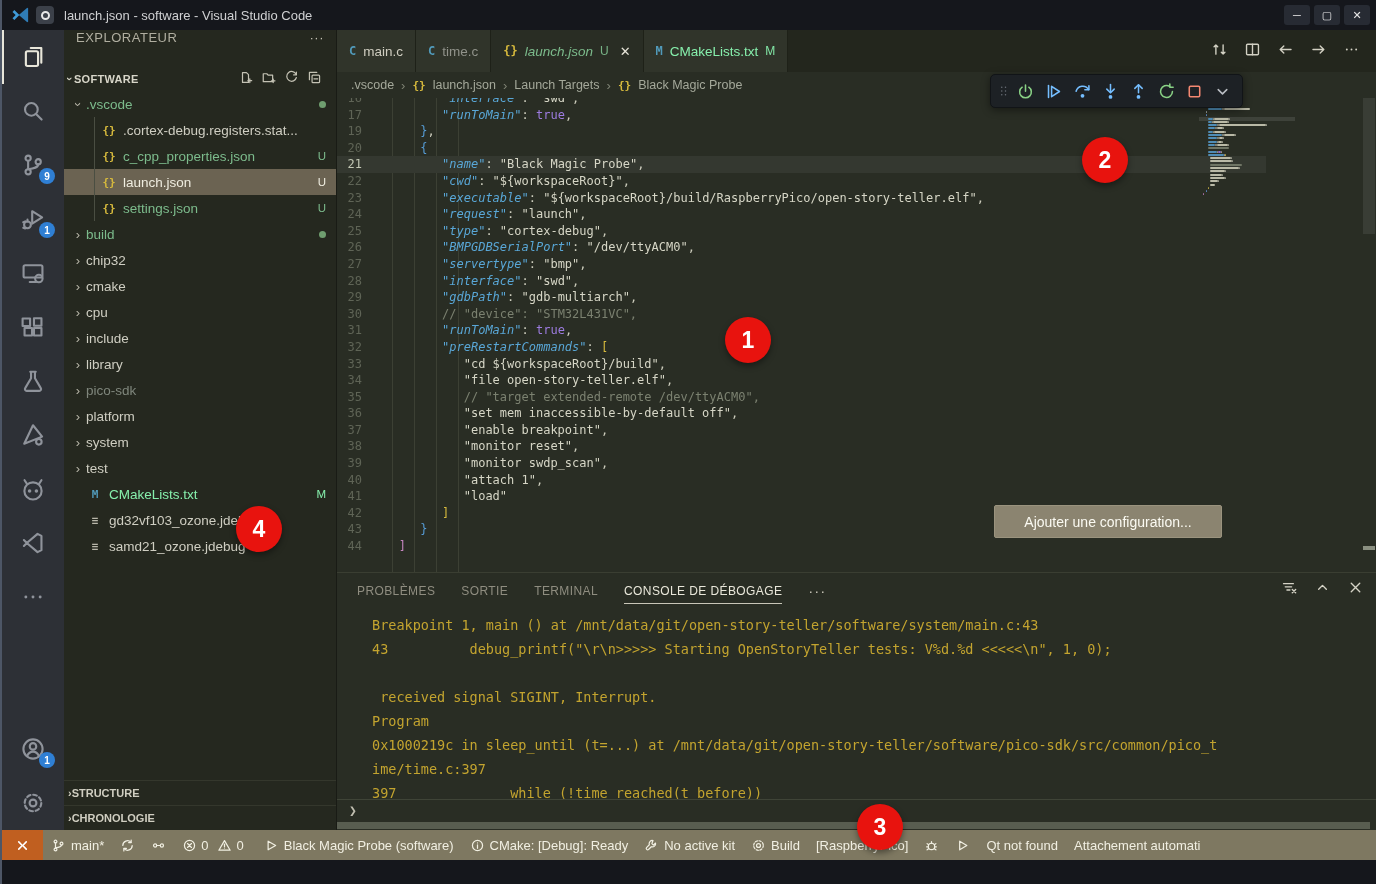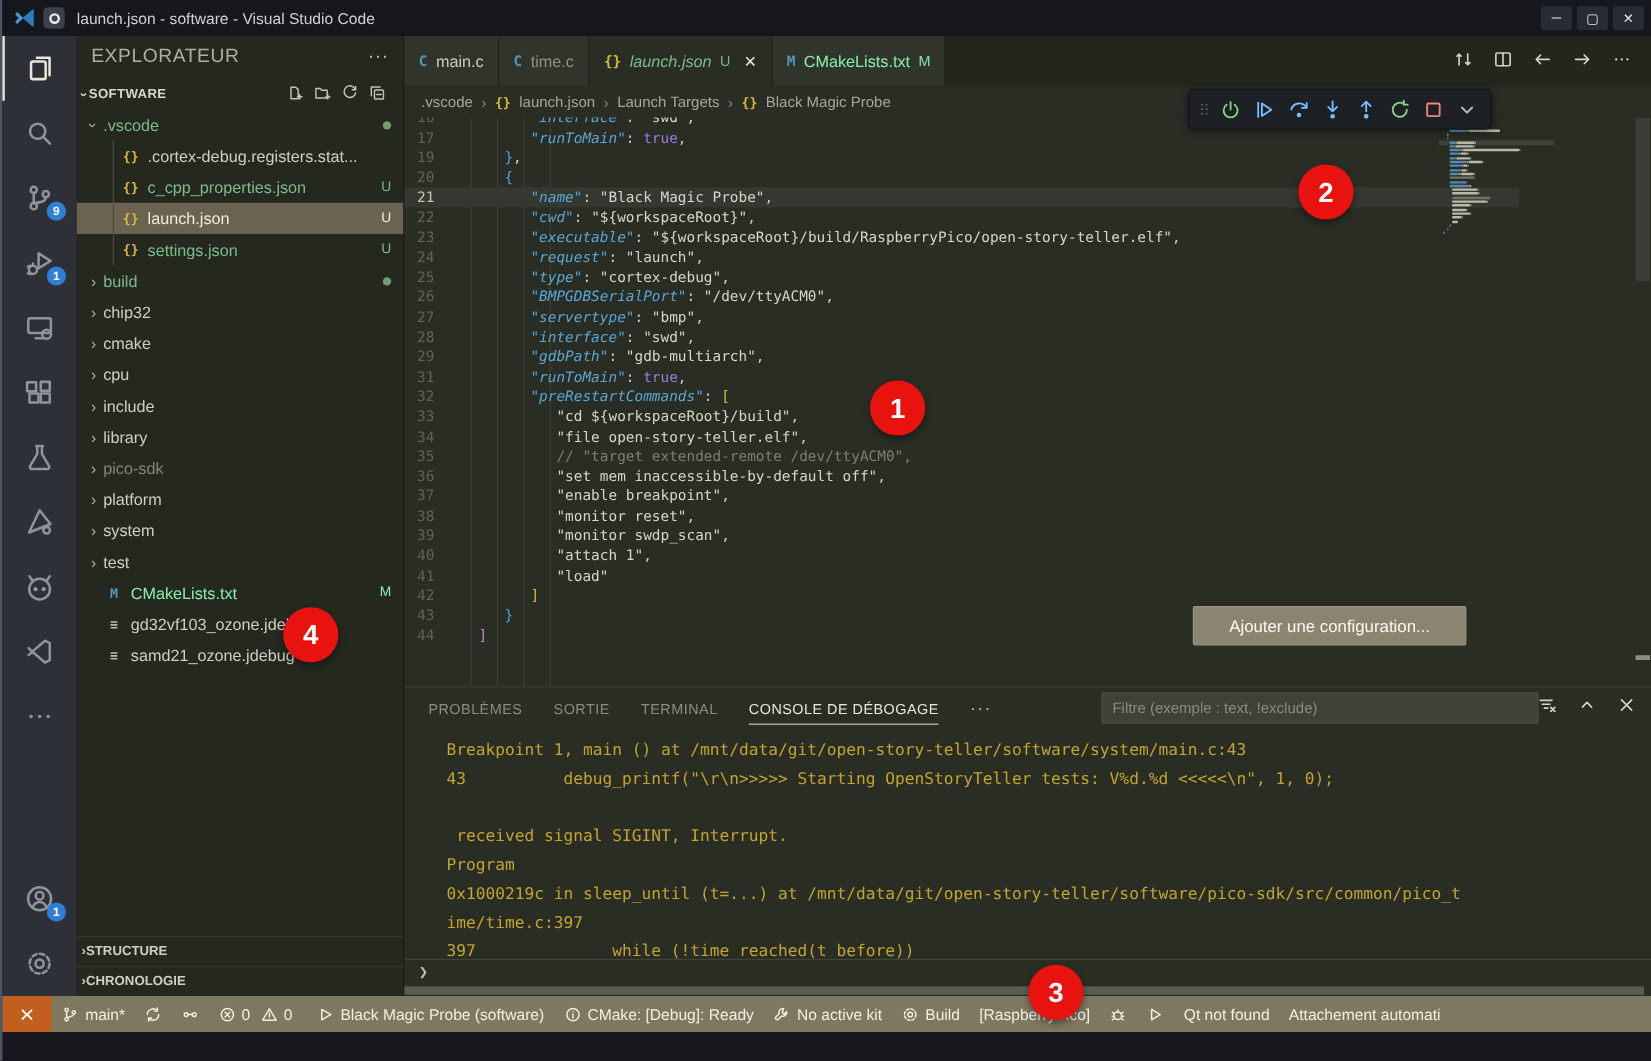--- a/index.html
+++ b/index.html
@@ -26,21 +26,21 @@
   
   .activitybar { width:62px; background:#2d3036; display:flex; flex-direction:column; }
   .ab-item { position:relative; height:54px; display:flex; align-items:center; justify-content:center; color:#8f939b; }
   .ab-item.active { color:#e8e6da; border-left:2px solid #e8e6da; }
   .ab-item svg { width:26px; height:26px; }
   .ab-badge { position:absolute; right:9px; bottom:8px; min-width:16px; height:16px; border-radius:8px; background:#2f7fd4; color:#fff; font-size:10px; font-weight:bold; display:flex; align-items:center; justify-content:center; padding:0 3px; }
   .ab-spacer { flex:1; }
 
   
   .sidebar { width:273px; background:#25281f; display:flex; flex-direction:column; border-right:1px solid #191b15; position:relative; }
-  .sb-header { height:36px; display:flex; align-items:center; padding:0 12px; color:#b0aea0; font-size:16px; letter-spacing:.5px; }
+  .sb-header { height:36px; display:flex; align-items:flex-start; padding:0 12px; color:#b0aea0; font-size:13px; letter-spacing:.5px; }
   .sb-header .more { margin-left:auto; color:#c4c2b4; }
   .section-header { height:25px; display:flex; align-items:center; padding:0 4px; font-weight:bold; font-size:11px; color:#d8d6c9; letter-spacing:.3px; }
   .section-header .sec-label { margin-left:2px; }
   .section-actions { margin-left:auto; display:flex; gap:8px; padding-right:10px; color:#c4c2b4; }
   .section-actions svg { width:15px; height:15px; }
   .tree { position:relative; }
   .tree-row { position:relative; height:26px; display:flex; align-items:center; padding-right:10px; color:#cfcec2; }
   .tree-row .twisty { width:16px; text-align:center; color:#b7b5a8; font-size:13px; display:inline-block; }
   .twisty.open { transform:rotate(90deg); }
   .tree-row .ficon { width:18px; text-align:center; margin-right:5px; font-weight:bold; font-family:"DejaVu Sans Mono", monospace; font-size:11px; }
@@ -492,20 +492,21 @@
             <div class="code-line"><span class="line-num">20</span><span class="line-text"><span class="tok-w">      </span><span class="tok-u">{</span></span></div>
             <div class="code-line current"><span class="line-num">21</span><span class="line-text"><span class="tok-w">         </span><span class="tok-k">"name"</span><span class="tok-p">: </span><span class="tok-s">"Black Magic Probe"</span><span class="tok-p">,</span></span></div>
             <div class="code-line"><span class="line-num">22</span><span class="line-text"><span class="tok-w">         </span><span class="tok-k">"cwd"</span><span class="tok-p">: </span><span class="tok-s">"${workspaceRoot}"</span><span class="tok-p">,</span></span></div>
             <div class="code-line"><span class="line-num">23</span><span class="line-text"><span class="tok-w">         </span><span class="tok-k">"executable"</span><span class="tok-p">: </span><span class="tok-s">"${workspaceRoot}/build/RaspberryPico/open-story-teller.elf"</span><span class="tok-p">,</span></span></div>
             <div class="code-line"><span class="line-num">24</span><span class="line-text"><span class="tok-w">         </span><span class="tok-k">"request"</span><span class="tok-p">: </span><span class="tok-s">"launch"</span><span class="tok-p">,</span></span></div>
             <div class="code-line"><span class="line-num">25</span><span class="line-text"><span class="tok-w">         </span><span class="tok-k">"type"</span><span class="tok-p">: </span><span class="tok-s">"cortex-debug"</span><span class="tok-p">,</span></span></div>
             <div class="code-line"><span class="line-num">26</span><span class="line-text"><span class="tok-w">         </span><span class="tok-k">"BMPGDBSerialPort"</span><span class="tok-p">: </span><span class="tok-s">"/dev/ttyACM0"</span><span class="tok-p">,</span></span></div>
             <div class="code-line"><span class="line-num">27</span><span class="line-text"><span class="tok-w">         </span><span class="tok-k">"servertype"</span><span class="tok-p">: </span><span class="tok-s">"bmp"</span><span class="tok-p">,</span></span></div>
             <div class="code-line"><span class="line-num">28</span><span class="line-text"><span class="tok-w">         </span><span class="tok-k">"interface"</span><span class="tok-p">: </span><span class="tok-s">"swd"</span><span class="tok-p">,</span></span></div>
             <div class="code-line"><span class="line-num">29</span><span class="line-text"><span class="tok-w">         </span><span class="tok-k">"gdbPath"</span><span class="tok-p">: </span><span class="tok-s">"gdb-multiarch"</span><span class="tok-p">,</span></span></div>
+            <div class="code-line"><span class="line-num">30</span><span class="line-text"><span class="tok-w">         </span><span class="tok-c">// "device": "STM32L431VC",</span></span></div>
             <div class="code-line"><span class="line-num">31</span><span class="line-text"><span class="tok-w">         </span><span class="tok-k">"runToMain"</span><span class="tok-p">: </span><span class="tok-b">true</span><span class="tok-p">,</span></span></div>
             <div class="code-line"><span class="line-num">32</span><span class="line-text"><span class="tok-w">         </span><span class="tok-k">"preRestartCommands"</span><span class="tok-p">: </span><span class="tok-y">[</span></span></div>
             <div class="code-line"><span class="line-num">33</span><span class="line-text"><span class="tok-w">            </span><span class="tok-s">"cd ${workspaceRoot}/build"</span><span class="tok-p">,</span></span></div>
             <div class="code-line"><span class="line-num">34</span><span class="line-text"><span class="tok-w">            </span><span class="tok-s">"file open-story-teller.elf"</span><span class="tok-p">,</span></span></div>
             <div class="code-line"><span class="line-num">35</span><span class="line-text"><span class="tok-w">            </span><span class="tok-c">// "target extended-remote /dev/ttyACM0",</span></span></div>
             <div class="code-line"><span class="line-num">36</span><span class="line-text"><span class="tok-w">            </span><span class="tok-s">"set mem inaccessible-by-default off"</span><span class="tok-p">,</span></span></div>
             <div class="code-line"><span class="line-num">37</span><span class="line-text"><span class="tok-w">            </span><span class="tok-s">"enable breakpoint"</span><span class="tok-p">,</span></span></div>
             <div class="code-line"><span class="line-num">38</span><span class="line-text"><span class="tok-w">            </span><span class="tok-s">"monitor reset"</span><span class="tok-p">,</span></span></div>
             <div class="code-line"><span class="line-num">39</span><span class="line-text"><span class="tok-w">            </span><span class="tok-s">"monitor swdp_scan"</span><span class="tok-p">,</span></span></div>
             <div class="code-line"><span class="line-num">40</span><span class="line-text"><span class="tok-w">            </span><span class="tok-s">"attach 1"</span><span class="tok-p">,</span></span></div>
@@ -680,21 +681,20 @@
         </div>
 
       <div class="panel">
         <div class="panel-tabs" id="panel-tabs">
         <span class="panel-tab">PROBLÈMES</span>
             <span class="panel-tab">SORTIE</span>
             <span class="panel-tab">TERMINAL</span>
             <span class="panel-tab active">CONSOLE DE DÉBOGAGE</span>
             <span class="panel-more">···</span>
           </div>
-        <input class="panel-filter" type="text" placeholder="Filtre (exemple : text, !exclude)" style="">
         <div class="panel-icons" id="panel-icons">
             <span><span class="icn" style="display: inline-flex; align-items: center;">
                 <svg viewBox="0 0 16 16">
                   <path d="M2.4 4.4h9.2M4 7.4h6M5.6 10.4h2.8"></path>
                   <path d="M10.6 9.8l3.2 3.2M13.8 9.8l-3.2 3.2"></path>
                 </svg>
               </span></span>
             <span><span class="icn" style="display: inline-flex; align-items: center;">
                 <svg viewBox="0 0 16 16">
                   <path d="M4.4 9.6 8 6l3.6 3.6"></path>

